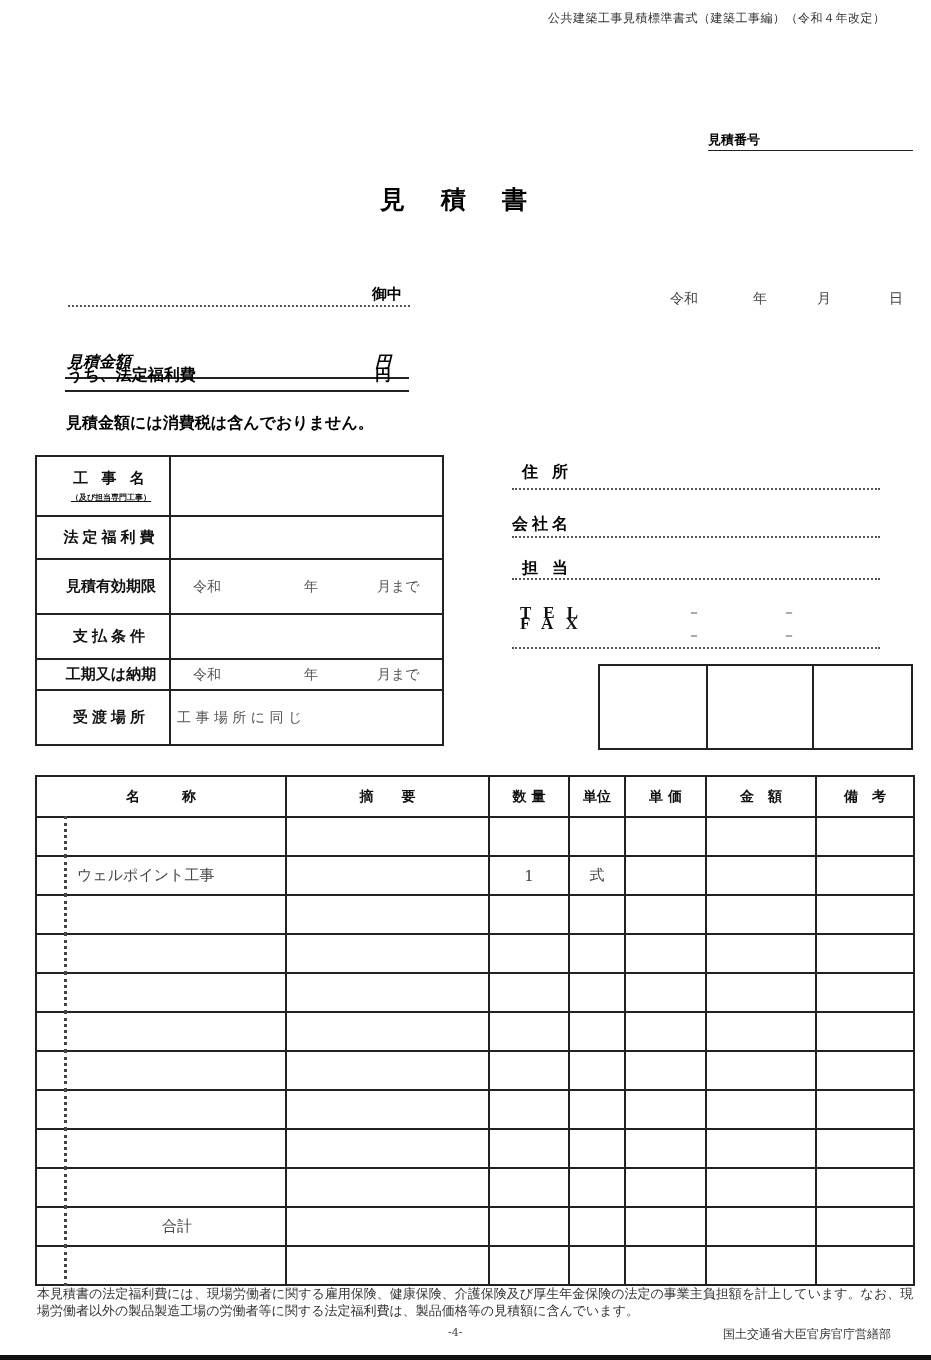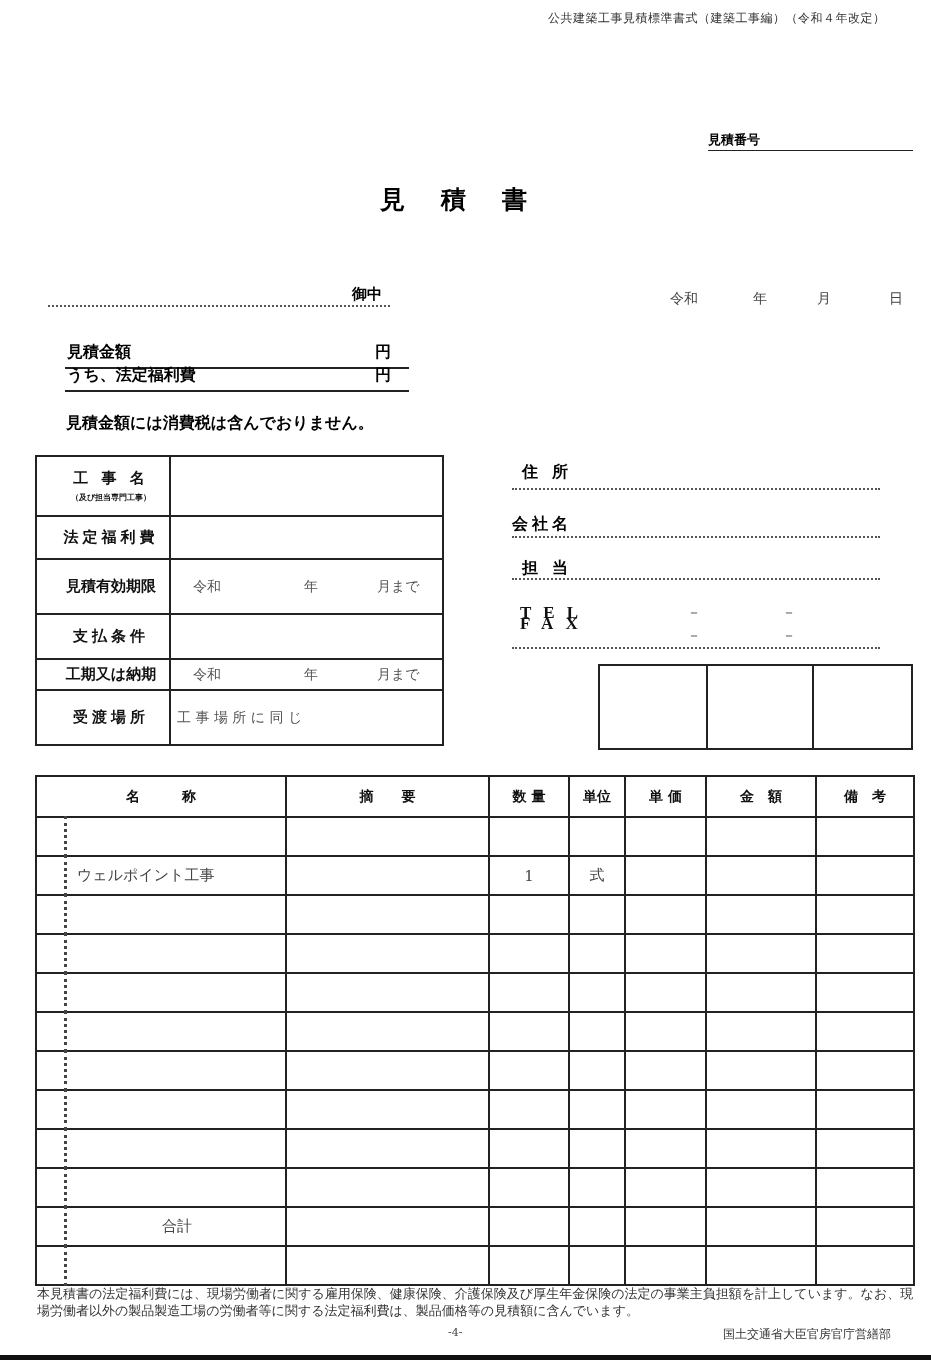--- a/index.html
+++ b/index.html
@@ -3,36 +3,36 @@
 <meta charset="utf-8">
 <style>
   html, body { margin: 0; padding: 0; background: #ffffff; }
   body { width: 931px; height: 1360px; position: relative; overflow: hidden;
          font-family: "DejaVu Serif", "Liberation Serif", serif; color: #111; }
   .abs { position: absolute; }
   .bold { font-family: "DejaVu Sans", "Liberation Sans", sans-serif; font-weight: bold; color: #000; }
   .header-note { left: 548px; top: 10px; font-size: 12px; color: #333; letter-spacing: 0.5px; }
   .estno { left: 708px; top: 131px; width: 205px; border-bottom: 1.5px solid #222; font-size: 13px; padding-bottom: 1px; }
   .title { left: 380px; top: 183px; font-size: 25px; letter-spacing: 36px; }
-  .addressee { left: 48px; top: 285px; width: 342px; border-bottom: 2px dotted #555; height: 20px; }
+  .addressee { left: 68px; top: 285px; width: 342px; border-bottom: 2px dotted #555; height: 20px; }
   .addressee span { position: absolute; right: 8px; top: 0; font-size: 15px; }
   .date { left: 670px; top: 290px; font-size: 14px; color: #444; }
   .date span { position: absolute; white-space: nowrap; }
   .amount-row { left: 65px; width: 344px; height: 30px; font-size: 16px; }
   .amount-row .lbl { position: absolute; left: 2px; top: 5px; }
   .amount-row .yen { position: absolute; right: 18px; top: 5px; }
   .amount-row.line { border-bottom: 2px solid #222; }
   .tax-note { left: 66px; top: 413px; font-size: 16px; }
 
   table.info { position: absolute; left: 35px; top: 455px; width: 409px; border-collapse: collapse; }
   table.info td { border: 2px solid #222; padding: 0; }
   table.info td.lbl { width: 116px; text-align: center; font-size: 15px; font-family: "DejaVu Sans", sans-serif; font-weight: bold; letter-spacing: 4px; padding-left: 16px; }
   table.info td.lbl.tight { letter-spacing: 0; }
   table.info td.val { font-size: 14px; color: #555; position: relative; }
-  .sub-lbl { display: block; font-size: 8px; letter-spacing: 0; margin-top: 4px; }
+  .sub-lbl { display: block; font-size: 8px; letter-spacing: 0; margin-top: 4px; text-decoration: underline; }
   .val span { position: absolute; top: 50%; transform: translateY(-50%); white-space: nowrap; }
 
   .contact { left: 512px; width: 368px; border-bottom: 2px dotted #555; font-size: 16px; }
   .contact .lbl { letter-spacing: 14px; }
   .telfax { left: 520px; font-size: 17px; font-family: "Liberation Serif", serif; font-weight: bold; letter-spacing: 12px; }
   .dash { font-size: 14px; color: #444; }
 
   .stamp-box { position: absolute; top: 664px; height: 82px; border: 2px solid #222; }
 
   table.items { position: absolute; left: 35px; top: 775px; border-collapse: collapse; table-layout: fixed; }
@@ -62,21 +62,21 @@
   <span>御中</span>
 </div>
 
 <div class="abs date">
   <span style="left:0;top:0">令和</span>
   <span style="left:83px;top:0">年</span>
   <span style="left:147px;top:0">月</span>
   <span style="left:219px;top:0">日</span>
 </div>
 
-<div class="abs amount-row line bold" style="top:337px;">
+<div class="abs amount-row line bold" style="top:347px;font-style:italic;">
   <span class="lbl">見積金額</span>
   <span class="yen">円</span>
 </div>
 <div class="abs amount-row line bold" style="top:360px;">
   <span class="lbl">うち、法定福利費</span>
   <span class="yen">円</span>
 </div>
 <div class="abs tax-note bold">見積金額には消費税は含んでおりません。</div>
 
 <table class="info">

